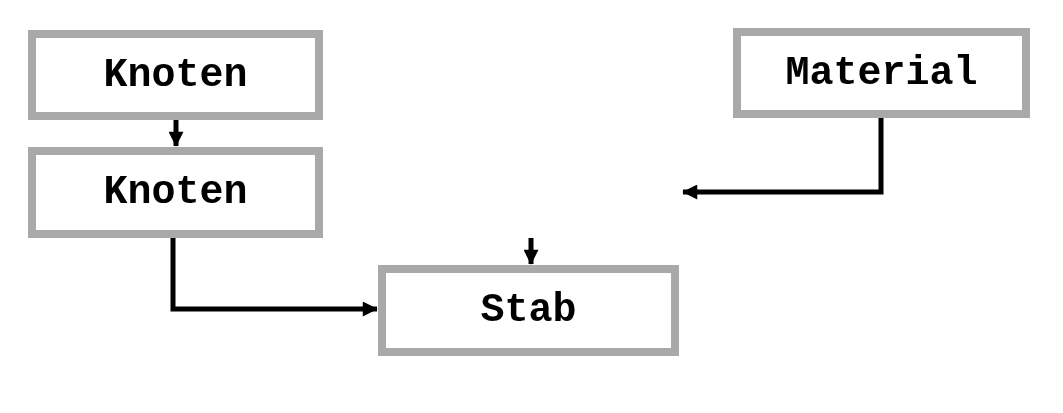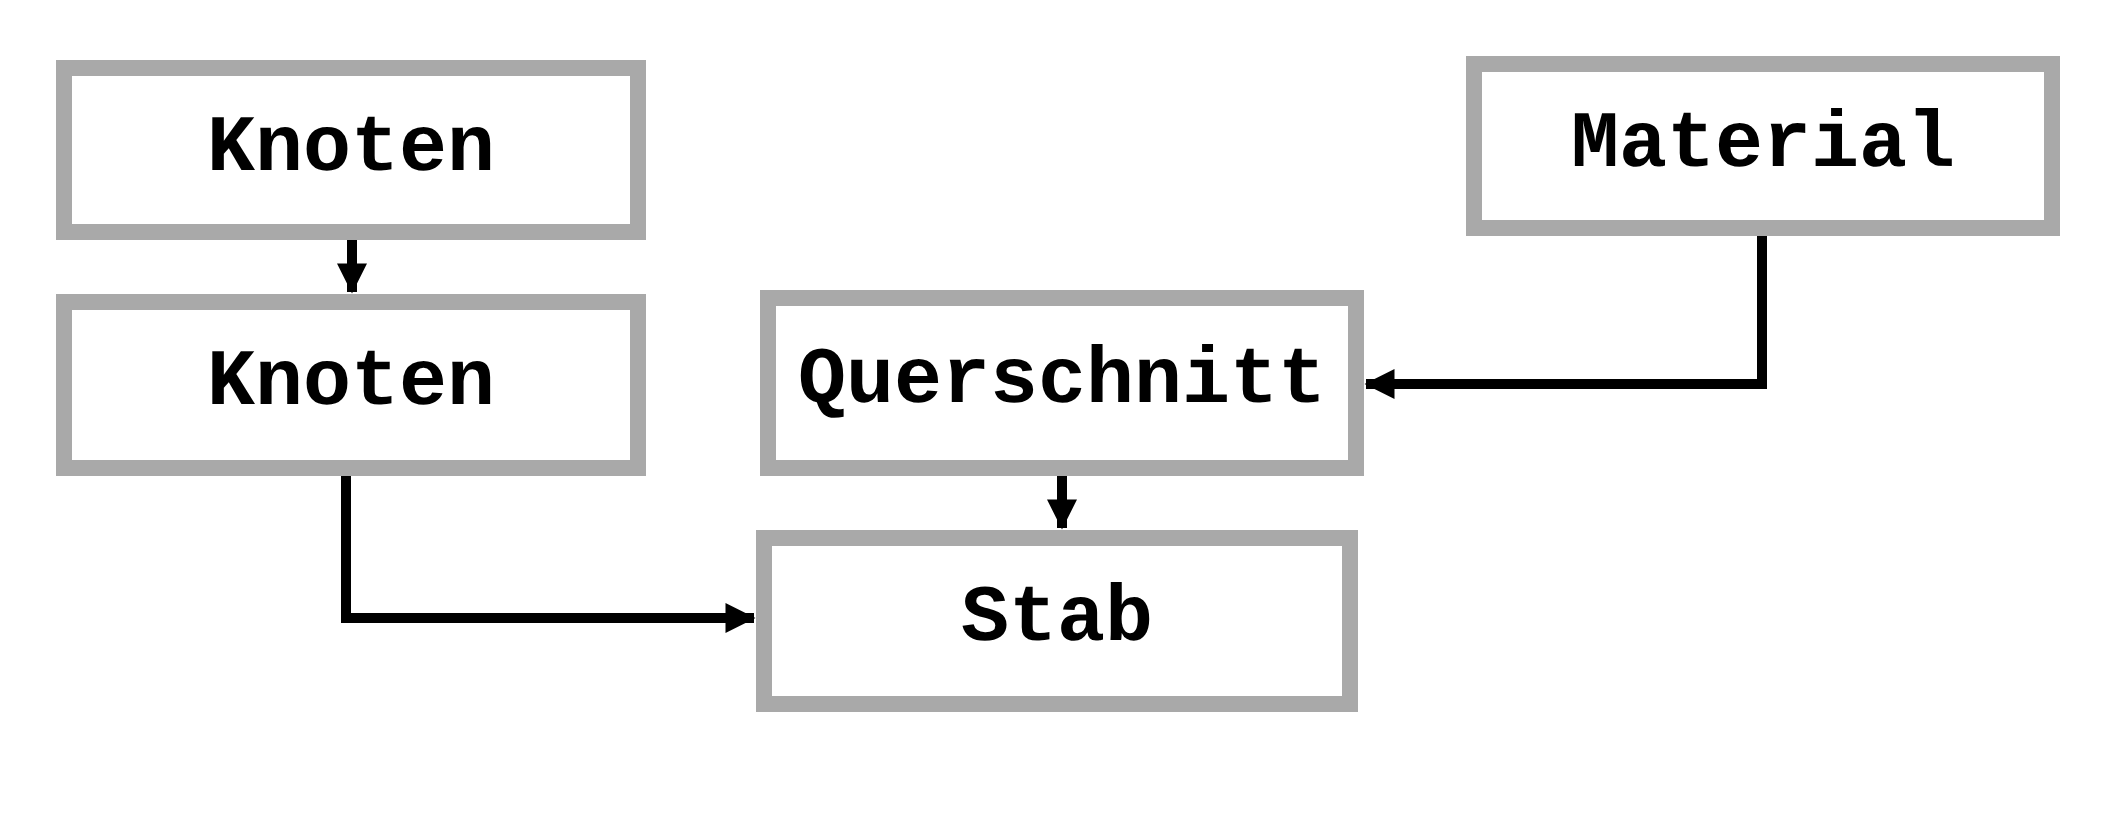--- a/index.html
+++ b/index.html
@@ -68,23 +68,20 @@
   </svg>
 
   <div class="node node-knoten">
     <span>Knoten</span>
   </div>
 
   <div class="node node-linie">
     <span>Knoten</span>
   </div>
 
-  <div class="node node-querschnitt">
-    <span>Querschnitt</span>
-  </div>
 
   <div class="node node-stab">
     <span>Stab</span>
   </div>
 
   <div class="node node-material">
     <span>Material</span>
   </div>
 
 </div>

